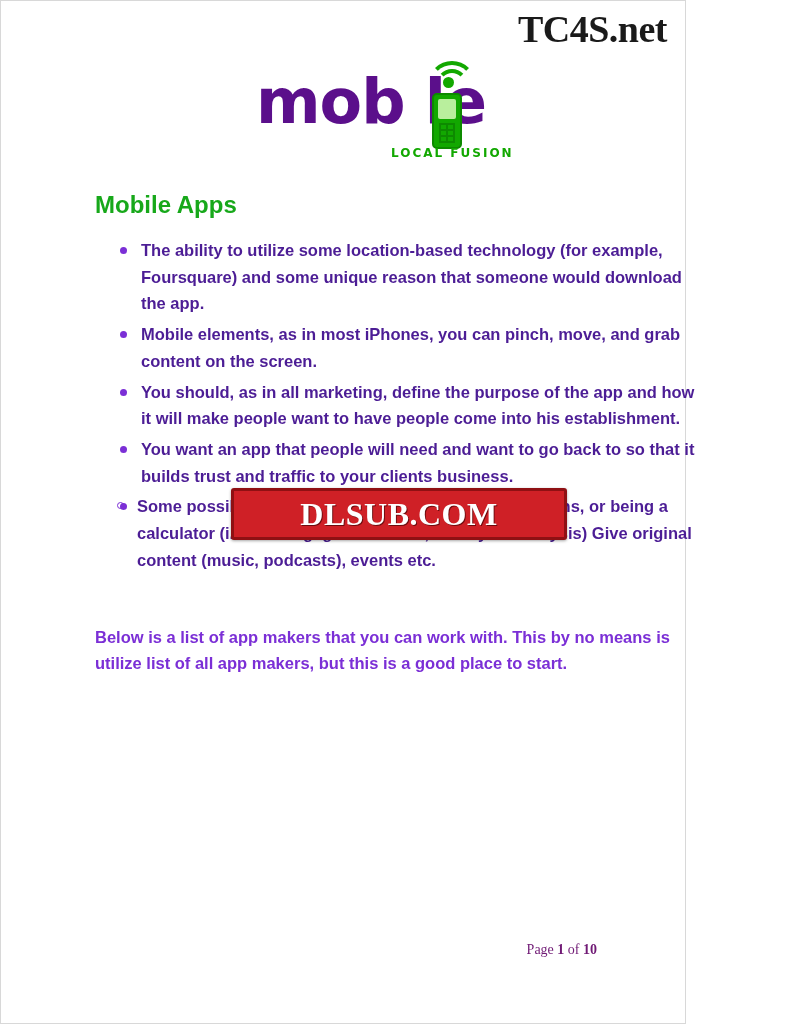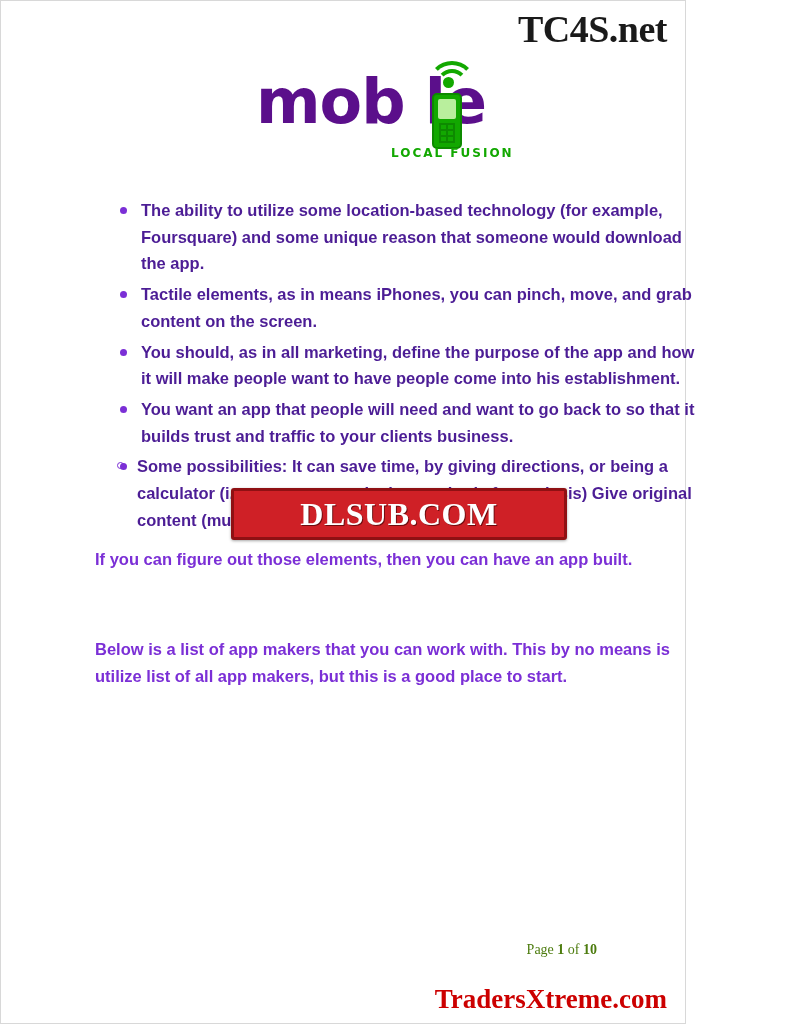--- a/index.html
+++ b/index.html
@@ -229,21 +229,21 @@
     text-shadow: 1px 1px 0 #6d0c0f;
   }
 
   
   .page-footer {
     position: absolute;
     right: 88px;
     top: 941px;
     font-family: "Liberation Serif", serif;
     font-size: 14px;
-    color: #4d7c0f;
+    color: #701a75;
   }
   .page-footer b { font-weight: bold; }
 
   .traders {
     position: absolute;
     right: 18px;
     bottom: 8px;
     font-family: "Liberation Serif", serif;
     font-weight: bold;
     font-size: 27px;
@@ -270,44 +270,43 @@
       </div>
       <div class="phone">
         <div class="screen"></div>
         <div class="keys"></div>
       </div>
       <div class="logo-sub">LOCAL FUSION</div>
     </div>
   </div>
 
   <div class="content">
+    <h1 class="doc-title">Mobile Apps</h1>
 
 
     <ul class="bullets">
       <li>The ability to utilize some location-based technology (for example, Foursquare) and some unique reason that someone would download the app.</li>
-      <li>Tactile elements, as in means iPhones, you can pinch, move, and grab content on the screen.</li>
+      <li>Mobile elements, as in most iPhones, you can pinch, move, and grab content on the screen.</li>
       <li>You should, as in all marketing, define the purpose of the app and how it will make people want to have people come into his establishment.</li>
       <li>You want an app that people will need and want to go back to so that it builds trust and traffic to your clients business.</li>
       <li style="list-style:none;padding-left:0;margin:0;">
         <ul class="sub">
           <li>Some possibilities: It can save time, by giving directions, or being a calculator (i.e. a mortgage calculator; a body fat analysis)  Give original content (music, podcasts), events etc.</li>
         </ul>
       </li>
     </ul>
 
-    <p class="para" style="margin-top:12px;">If you can figure out those elements, then you can have an app built.</p>
 
     <div class="spacer"></div>
 
     <p class="para">Below is a list of app makers that you can work with. This by no means is utilize list of all app makers, but this is a good place to start.</p>
   </div>
 
   <div class="dlsub">
     <span>DLSUB.COM</span>
   </div>
 
   <div class="page-footer">
     <span>Page </span><b>1</b><span> of </span><b>10</b>
   </div>
 
-  <div class="traders">TradersXtreme.com</div>
 
 </div>
 
 </body></html>

